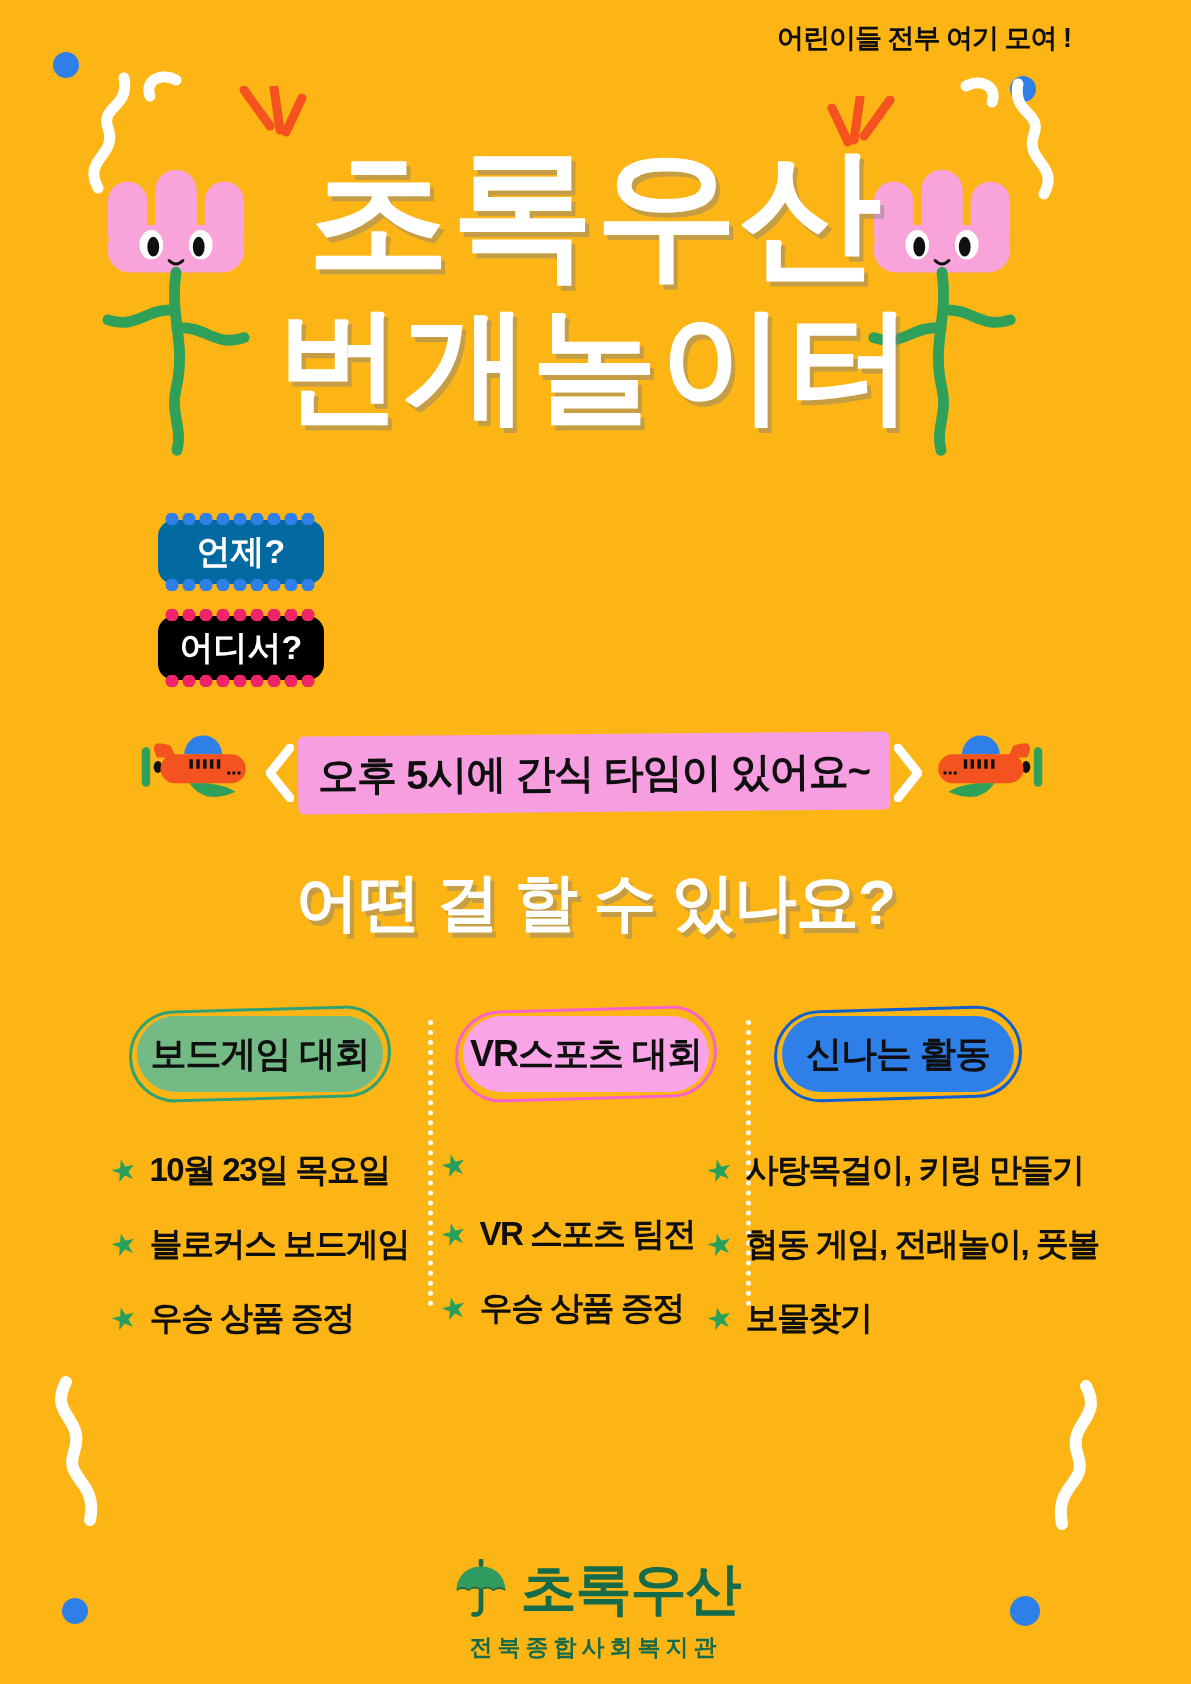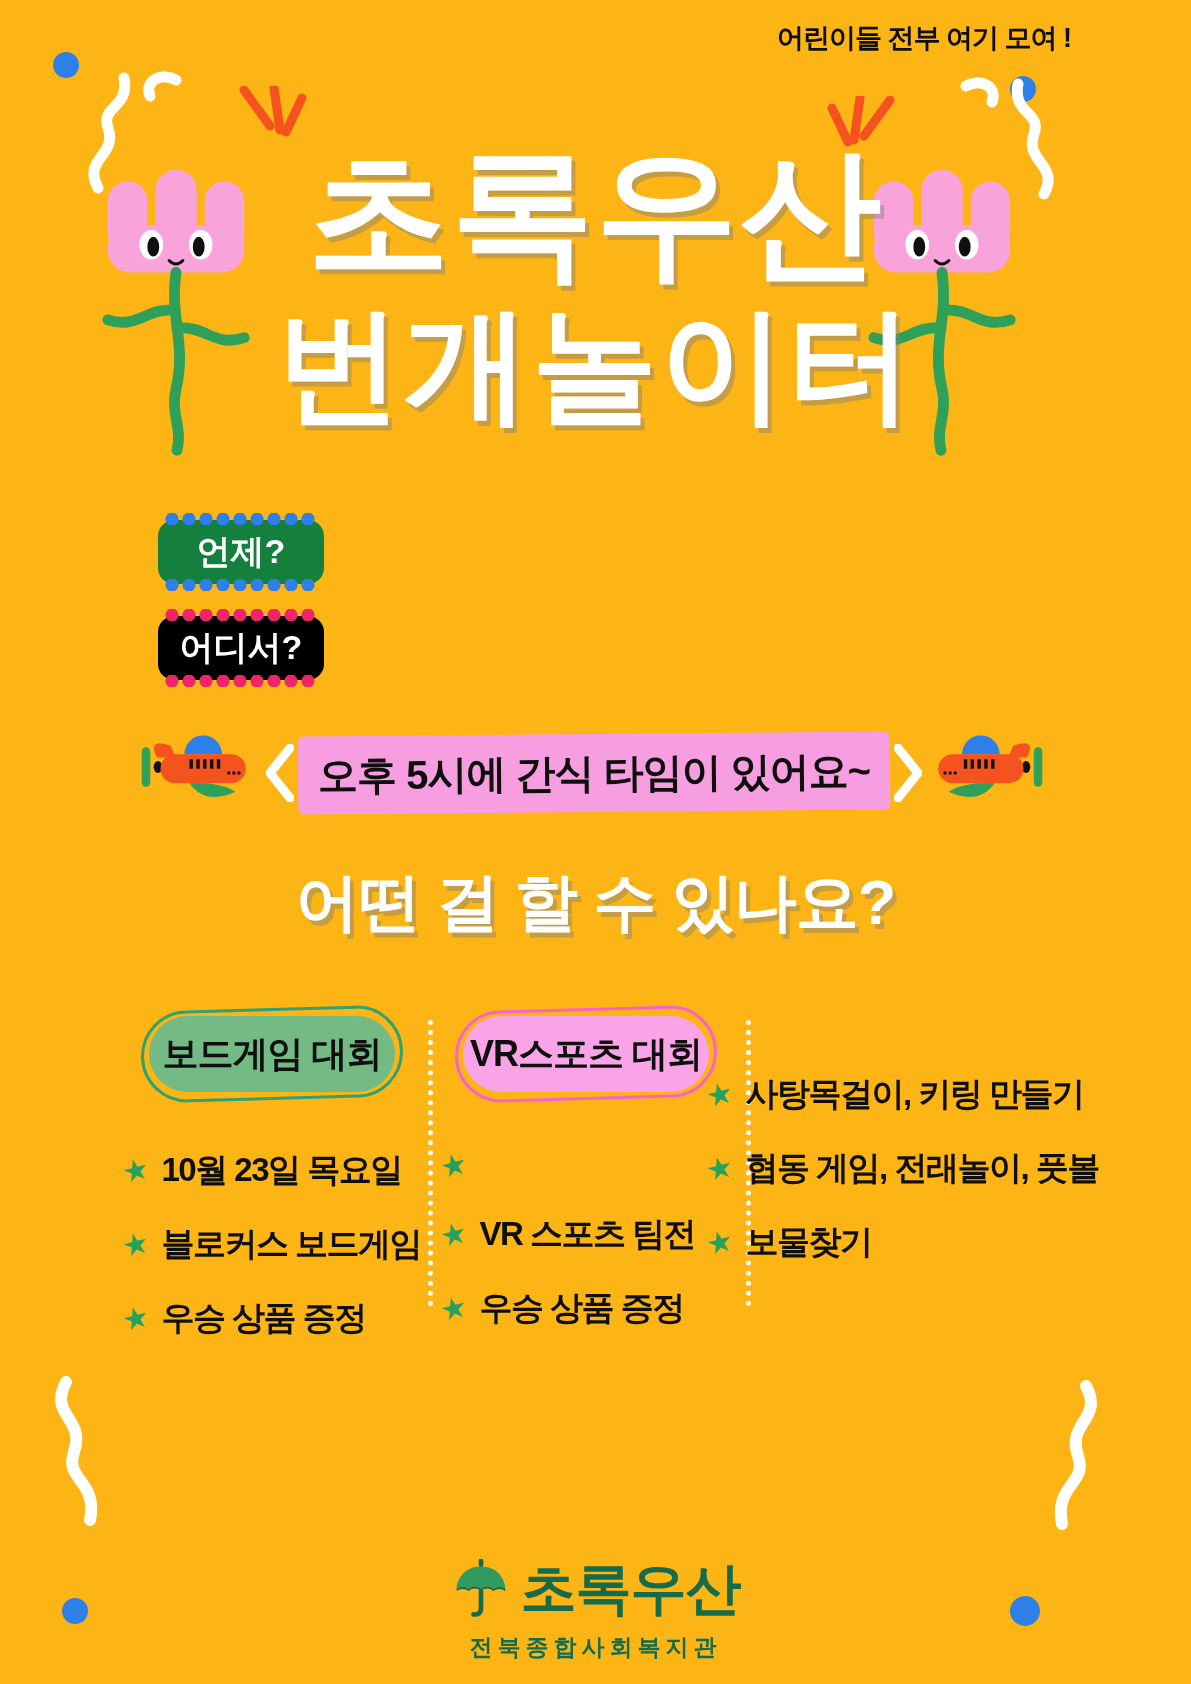--- a/index.html
+++ b/index.html
@@ -35,40 +35,40 @@
   .info-row{position:absolute;left:158px;display:flex;align-items:center;}
   .row-when{top:520px;}
   .row-where{top:616px;}
   .pill{position:relative;min-width:166px;height:64px;border-radius:16px;display:flex;align-items:center;
         justify-content:center;color:#fff;font-size:34px;font-weight:900;padding:0 10px;box-sizing:border-box;}
   .pill::before,.pill::after{content:"";position:absolute;left:6px;right:6px;height:12px;
         background:radial-gradient(circle at 8px 6px,var(--c) 6px,transparent 7px);
         background-size:17px 12px;background-repeat:repeat-x;}
   .pill::before{top:-7px;}
   .pill::after{bottom:-7px;}
-  .pill-blue{--c:#2E7FE8;background:#15803d;}
+  .pill-blue{--c:#2E7FE8;background:#0369a1;}
   .pill-pink{--c:#F02469;background:#000000;}
   .info-value{margin-left:30px;font-size:41px;font-weight:800;letter-spacing:-1px;white-space:nowrap;}
   .info-value .time{margin-left:46px;}
   
   .banner{position:absolute;left:298px;top:734px;width:592px;height:78px;background:#F79EE0;
           transform:rotate(-.5deg);border-radius:6px;display:flex;align-items:center;justify-content:center;
           font-size:40px;font-weight:800;letter-spacing:-1px;}
   .plane{position:absolute;width:128px;height:86px;}
   .plane-left{left:140px;top:724px;}
   .plane-right{left:916px;top:724px;transform:scaleX(-1);}
   .banner-chev{position:absolute;top:744px;}
   .banner-chev-left{left:266px;}
   .banner-chev-right{left:894px;transform:scaleX(-1);}
   
   .section-heading{position:absolute;top:860px;left:0;width:100%;margin:0;text-align:center;color:#fff;
           font-size:63px;font-weight:900;letter-spacing:-1px;text-shadow:4px 5px 0 rgba(128,128,128,.45);}
   .columns{position:absolute;left:110px;top:1016px;width:980px;height:300px;}
   .col{position:absolute;top:0;}
-  .col-1{left:12px;width:300px;}
+  .col-1{left:0;width:300px;}
   .col-2{left:330px;width:292px;}
   .col-3{left:596px;width:384px;}
   .separator{position:absolute;top:4px;height:286px;width:0;border-left:5px dotted rgba(255,255,255,.95);}
   .sep-1{left:318px;}
   .sep-2{left:636px;}
   .col-badge{position:relative;margin:0 auto;width:246px;height:76px;border-radius:40px;display:flex;
           align-items:center;justify-content:center;font-size:36px;font-weight:900;letter-spacing:-1px;color:#0f0f0f;}
   .col-badge::after{content:"";position:absolute;inset:-8px;border:3px solid var(--ring);border-radius:46px;
           transform:rotate(-1.6deg);}
   .col-1 .col-badge{--ring:#2FA173;background:#74BA85;}
@@ -257,20 +257,21 @@
           <span>VR 스포츠 팀전</span>
         </div>
         <div class="item">
           <span class="star">★</span>
           <span>우승 상품 증정</span>
         </div>
       </div>
     </div>
 
     <div class="col col-3">
+      <div class="col-badge">신나는 활동</div>
       <div class="items">
         <div class="item">
           <span class="star">★</span>
           <span>사탕목걸이, 키링 만들기</span>
         </div>
         <div class="item">
           <span class="star">★</span>
           <span>협동 게임, 전래놀이, 풋볼</span>
         </div>
         <div class="item">

